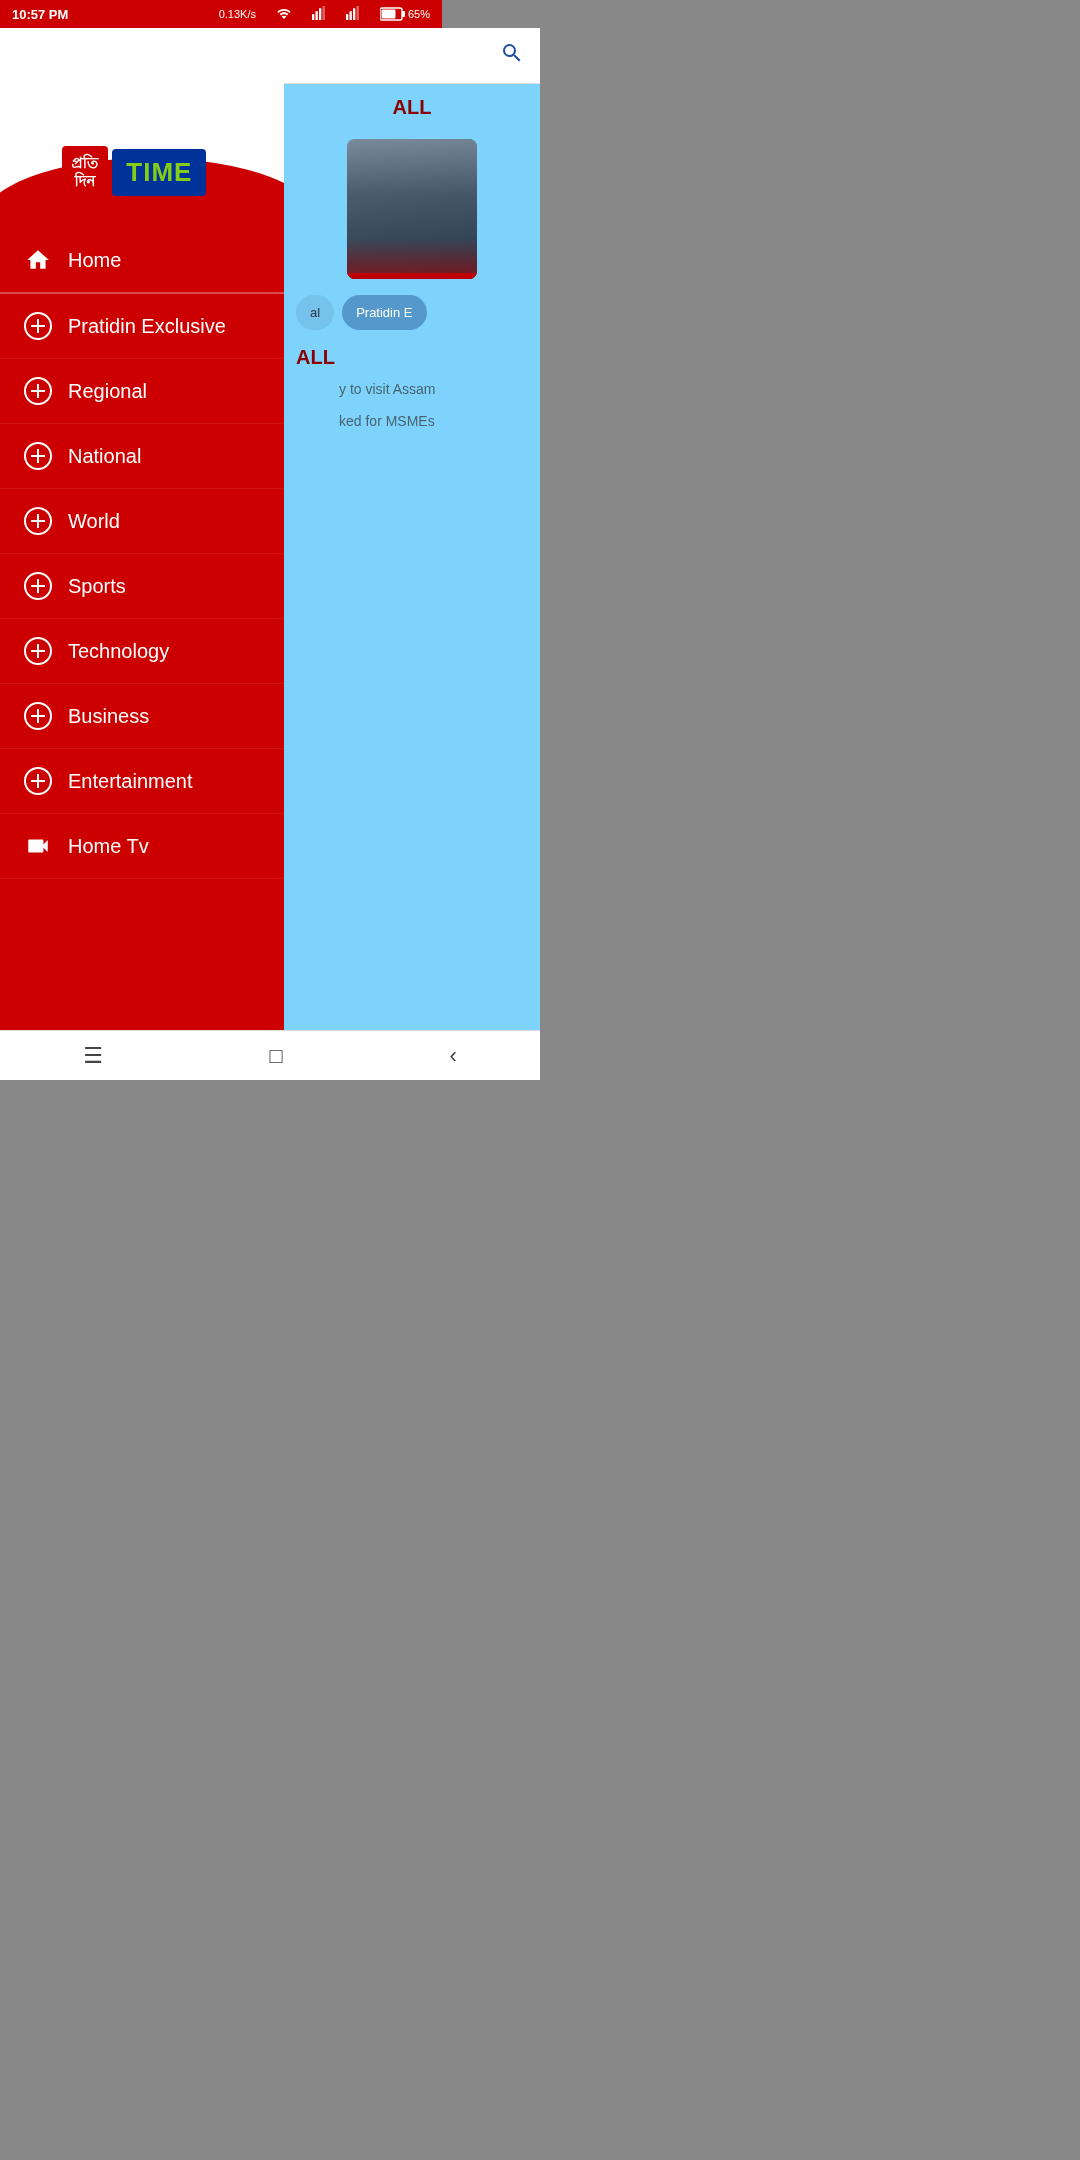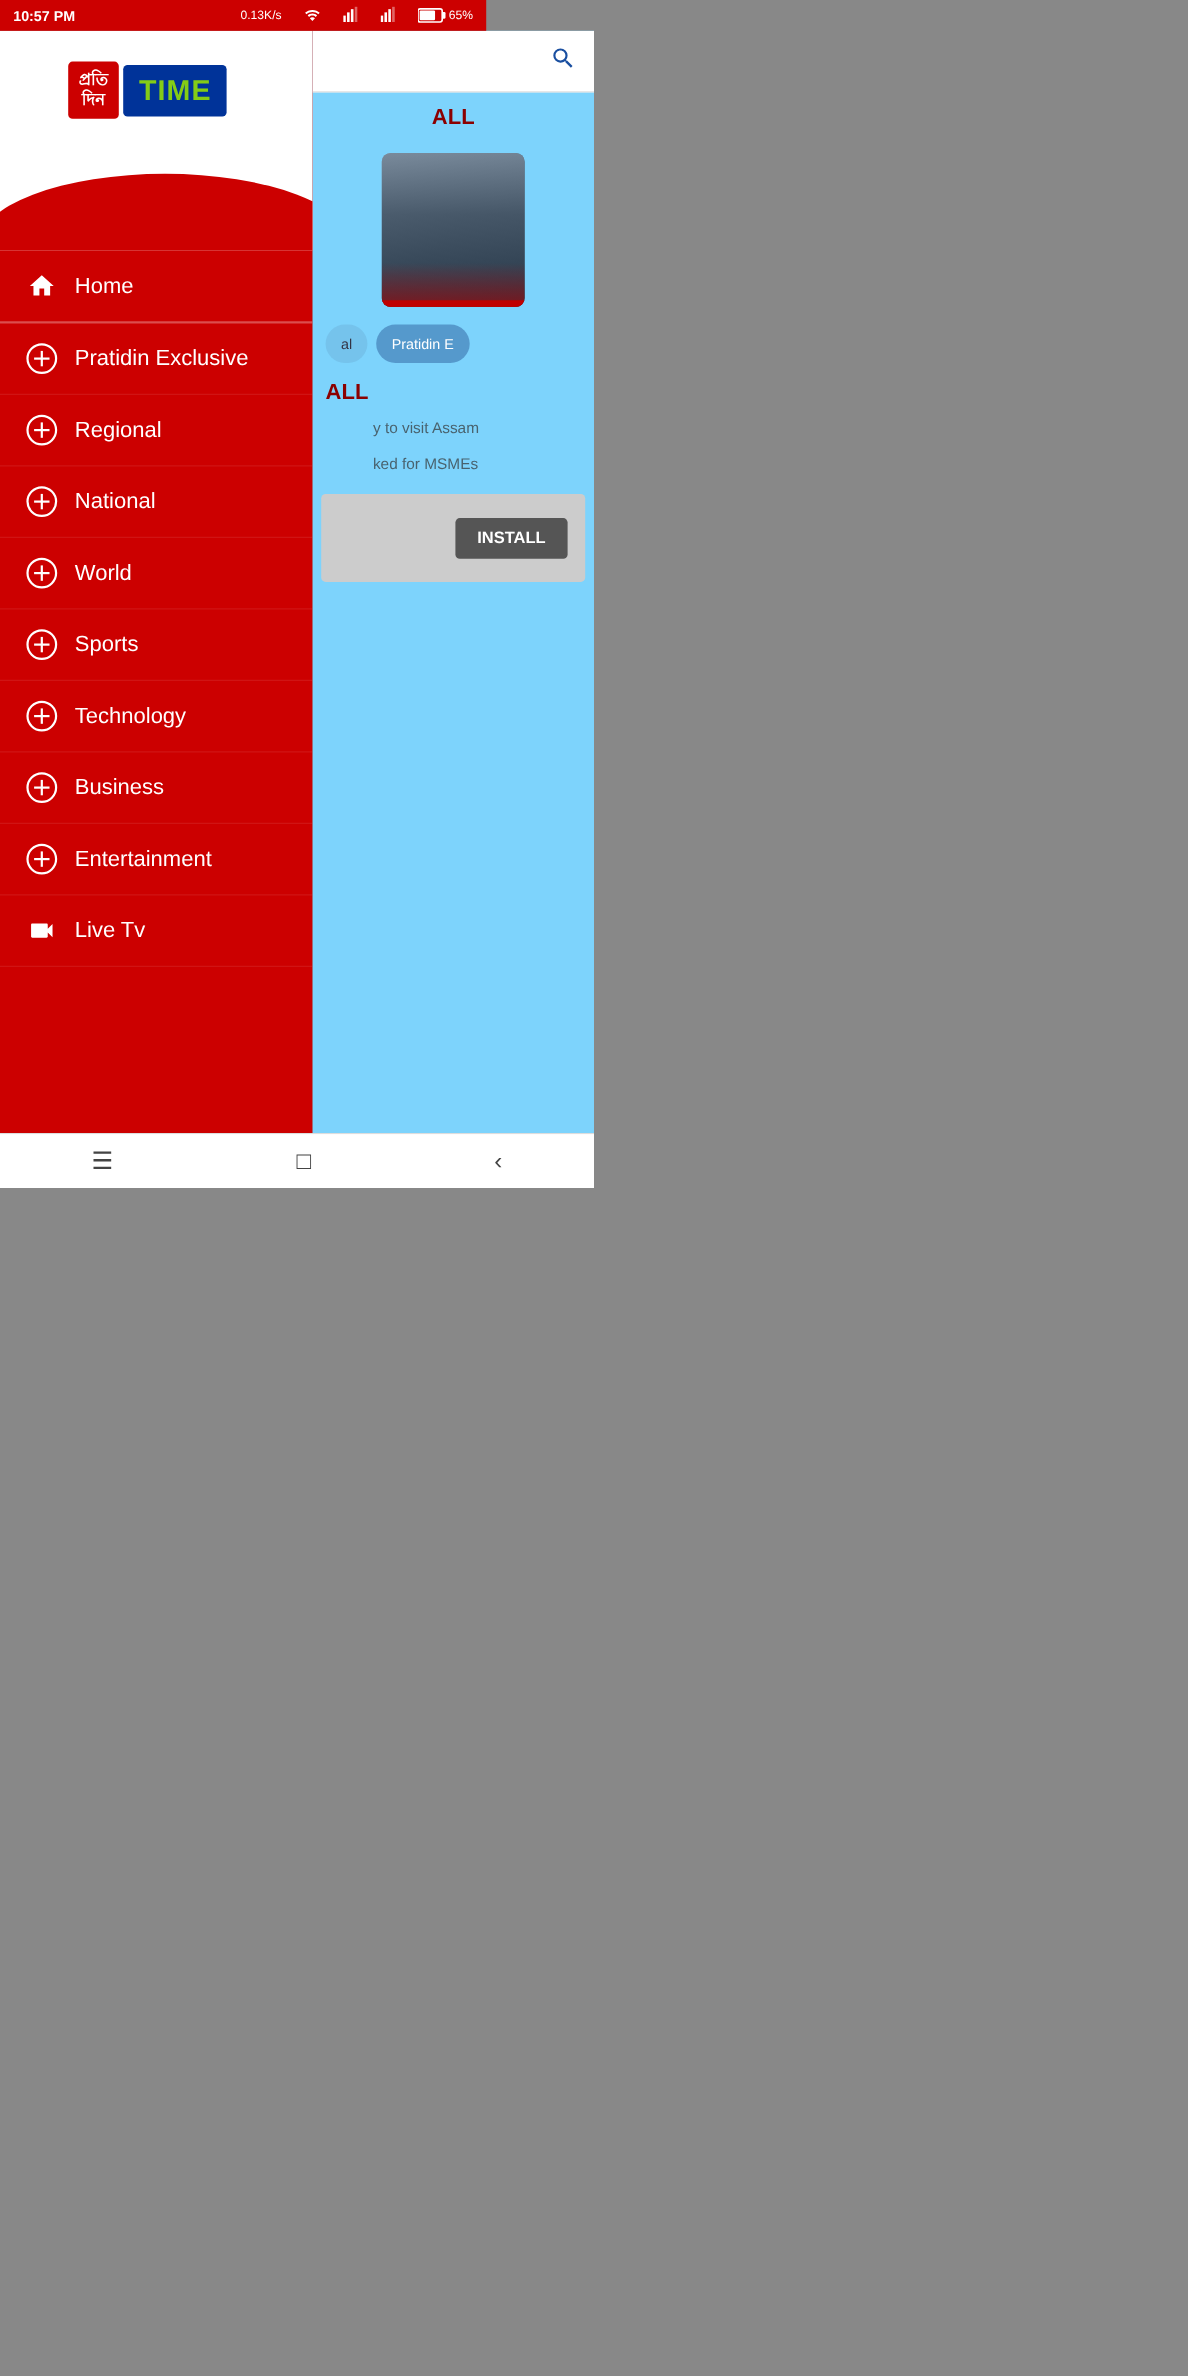--- a/index.html
+++ b/index.html
@@ -66,21 +66,21 @@
       flex-shrink: 0;
     }
 
     
     .logo-area {
       background: white;
       padding: 28px 36px 0 20px;
       position: relative;
       height: 200px;
       display: flex;
-      align-items: flex-start;
+      align-items: flex-end;
       justify-content: center;
       overflow: hidden;
     }
 
     .logo-area::after {
       content: '';
       position: absolute;
       bottom: -60px;
       left: -20px;
       width: 340px;
@@ -439,21 +439,21 @@
         </div>
         <span>Entertainment</span>
       </li>
 
       <li class="nav-item">
         <div class="nav-icon tv-icon">
           <svg viewBox="0 0 24 24" fill="white" width="26" height="26">
             <path d="M17 10.5V7c0-.55-.45-1-1-1H4c-.55 0-1 .45-1 1v10c0 .55.45 1 1 1h12c.55 0 1-.45 1-1v-3.5l4 4v-11l-4 4z"></path>
           </svg>
         </div>
-        <span>Live Tv</span>
+        <span>Home Tv</span>
       </li>
 
     </ul>
   </div>
 
   <div class="right-panel">
 
     <div class="right-panel-header">
       <span class="search-icon-btn">
         <svg width="24" height="24" viewBox="0 0 24 24" fill="#1a4fa0">
@@ -473,23 +473,20 @@
       <span class="tag">al</span>
       <span class="tag active">Pratidin E</span>
     </div>
 
     <div class="all-label-2">ALL</div>
 
     <div class="news-snippet">y to visit Assam</div>
 
     <div class="news-snippet">ked for MSMEs</div>
 
-    <div class="gray-card">
-      <div class="install-btn">INSTALL</div>
-    </div>
 
   </div>
 
 </div>
 
 <div class="bottom-nav">
   <span class="bottom-nav-icon">☰</span>
   <span class="bottom-nav-icon">□</span>
   <span class="bottom-nav-icon">‹</span>
 </div>

